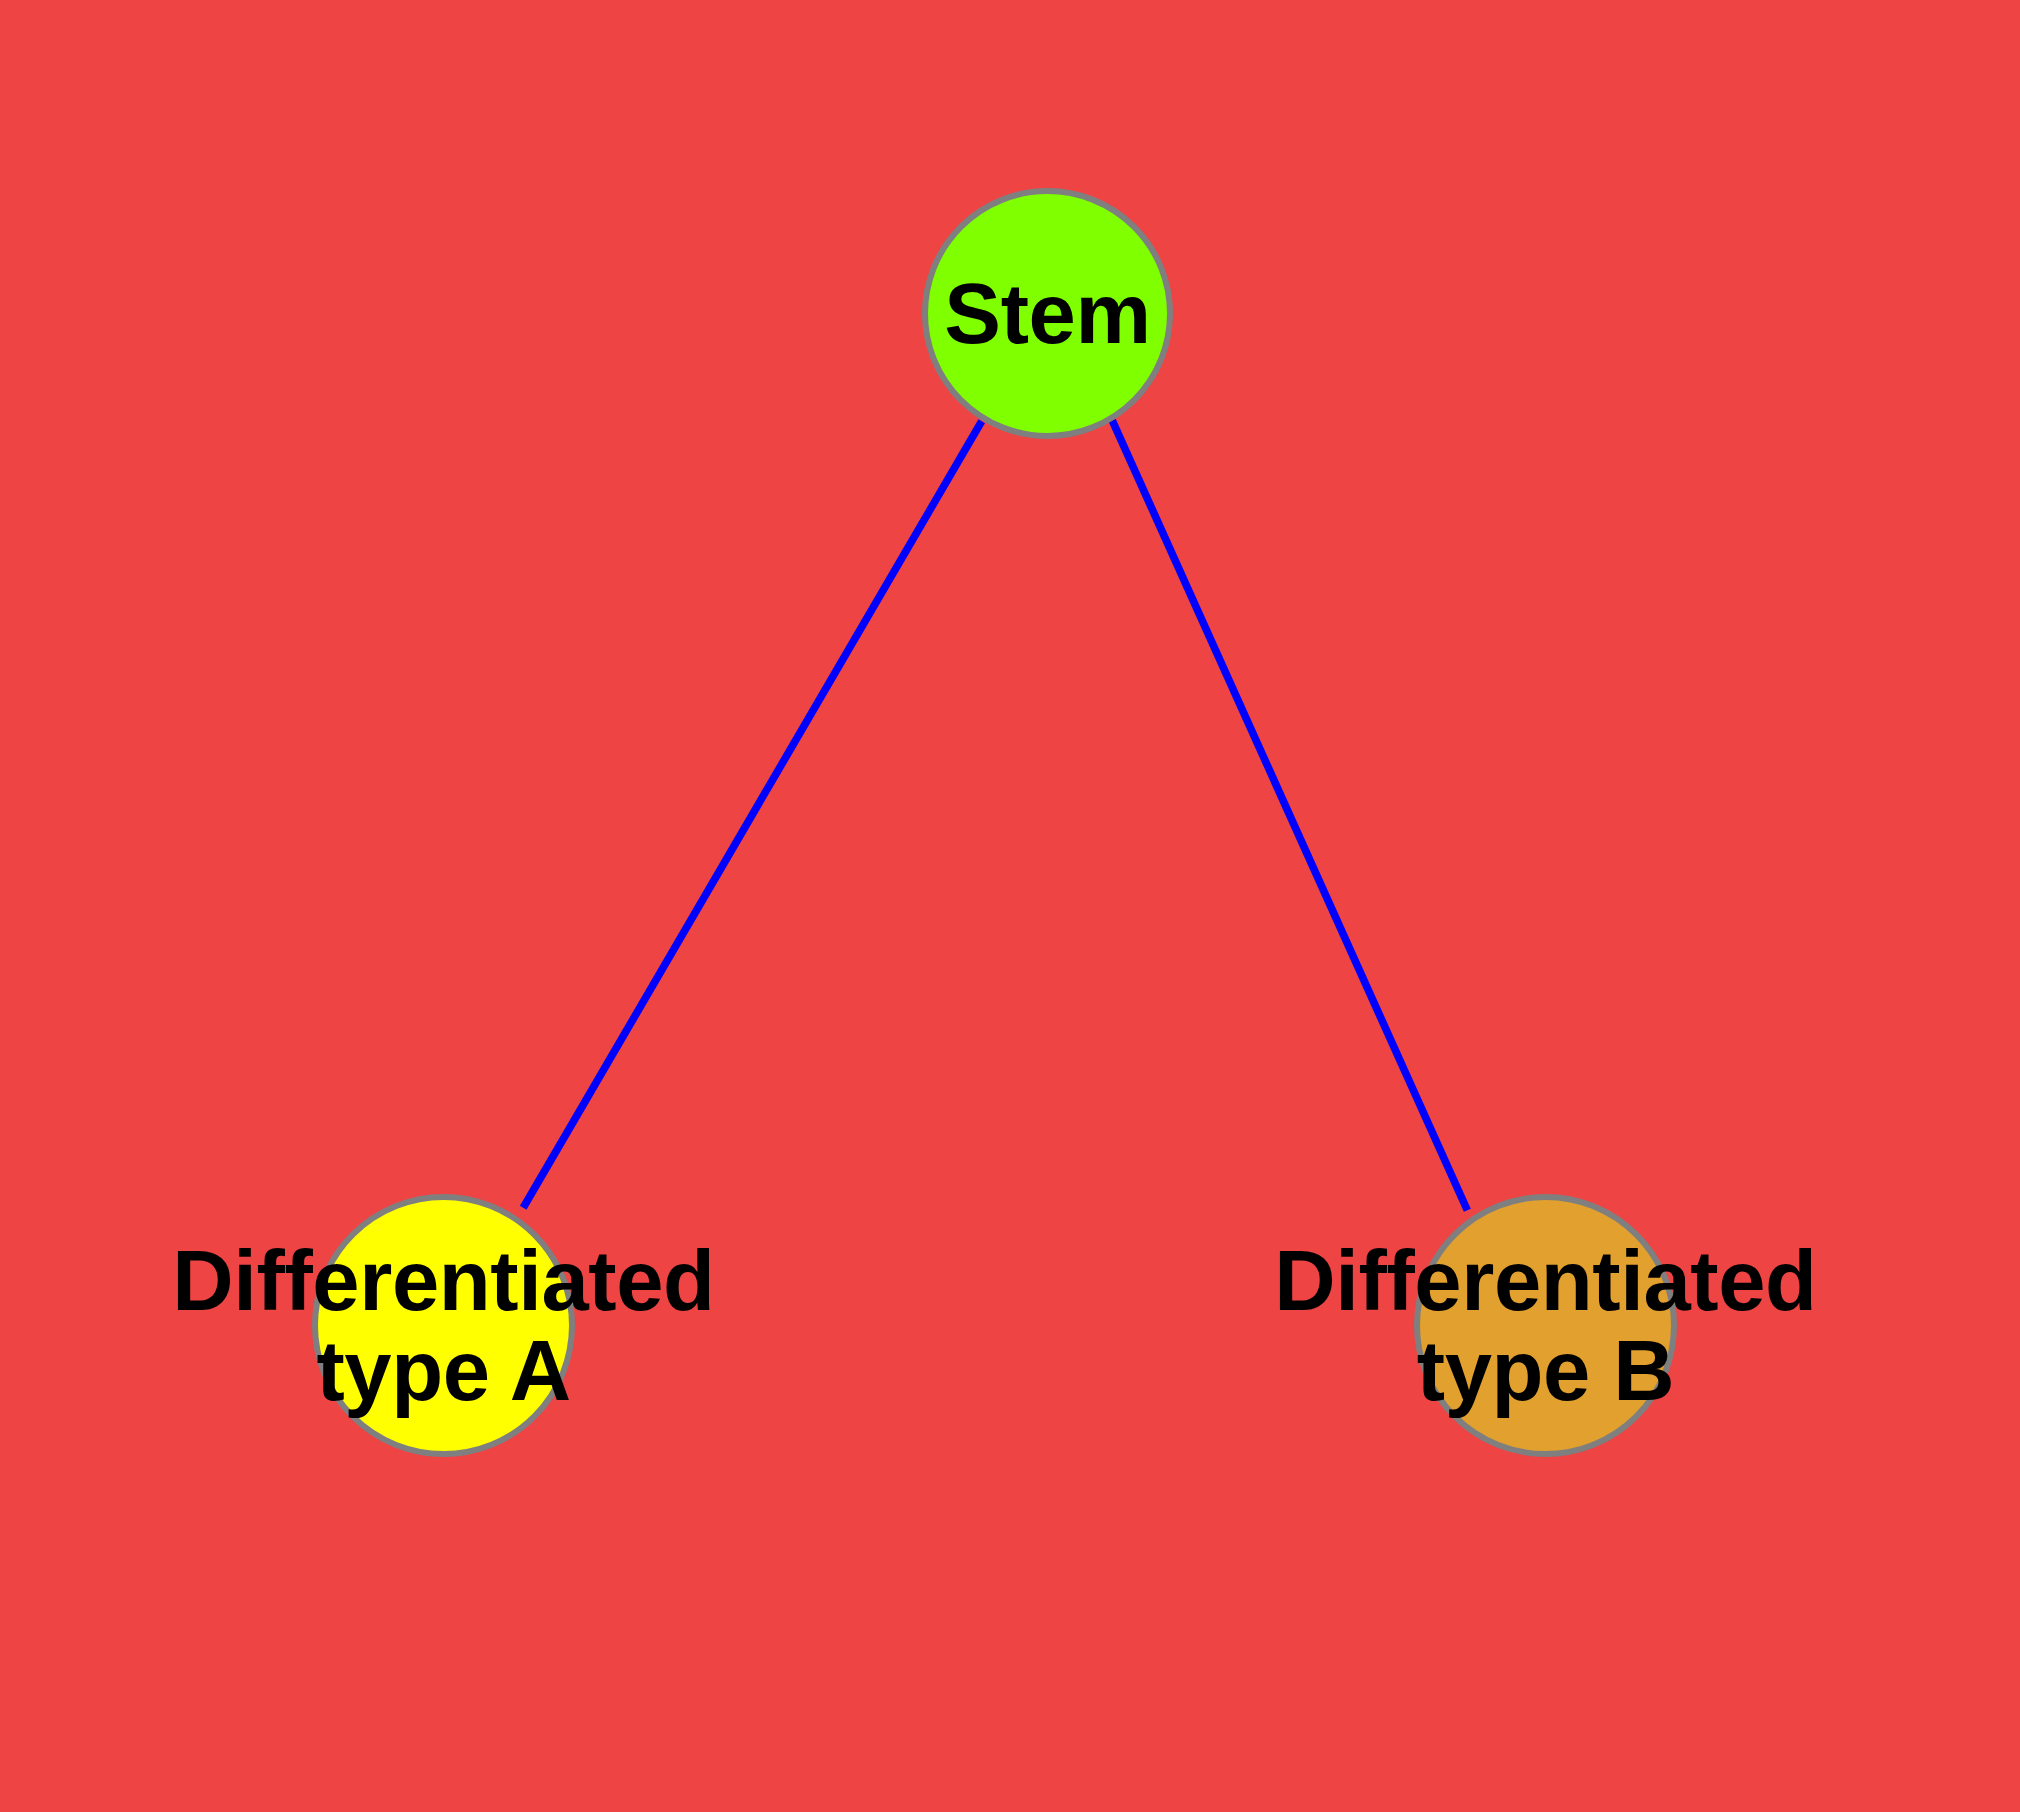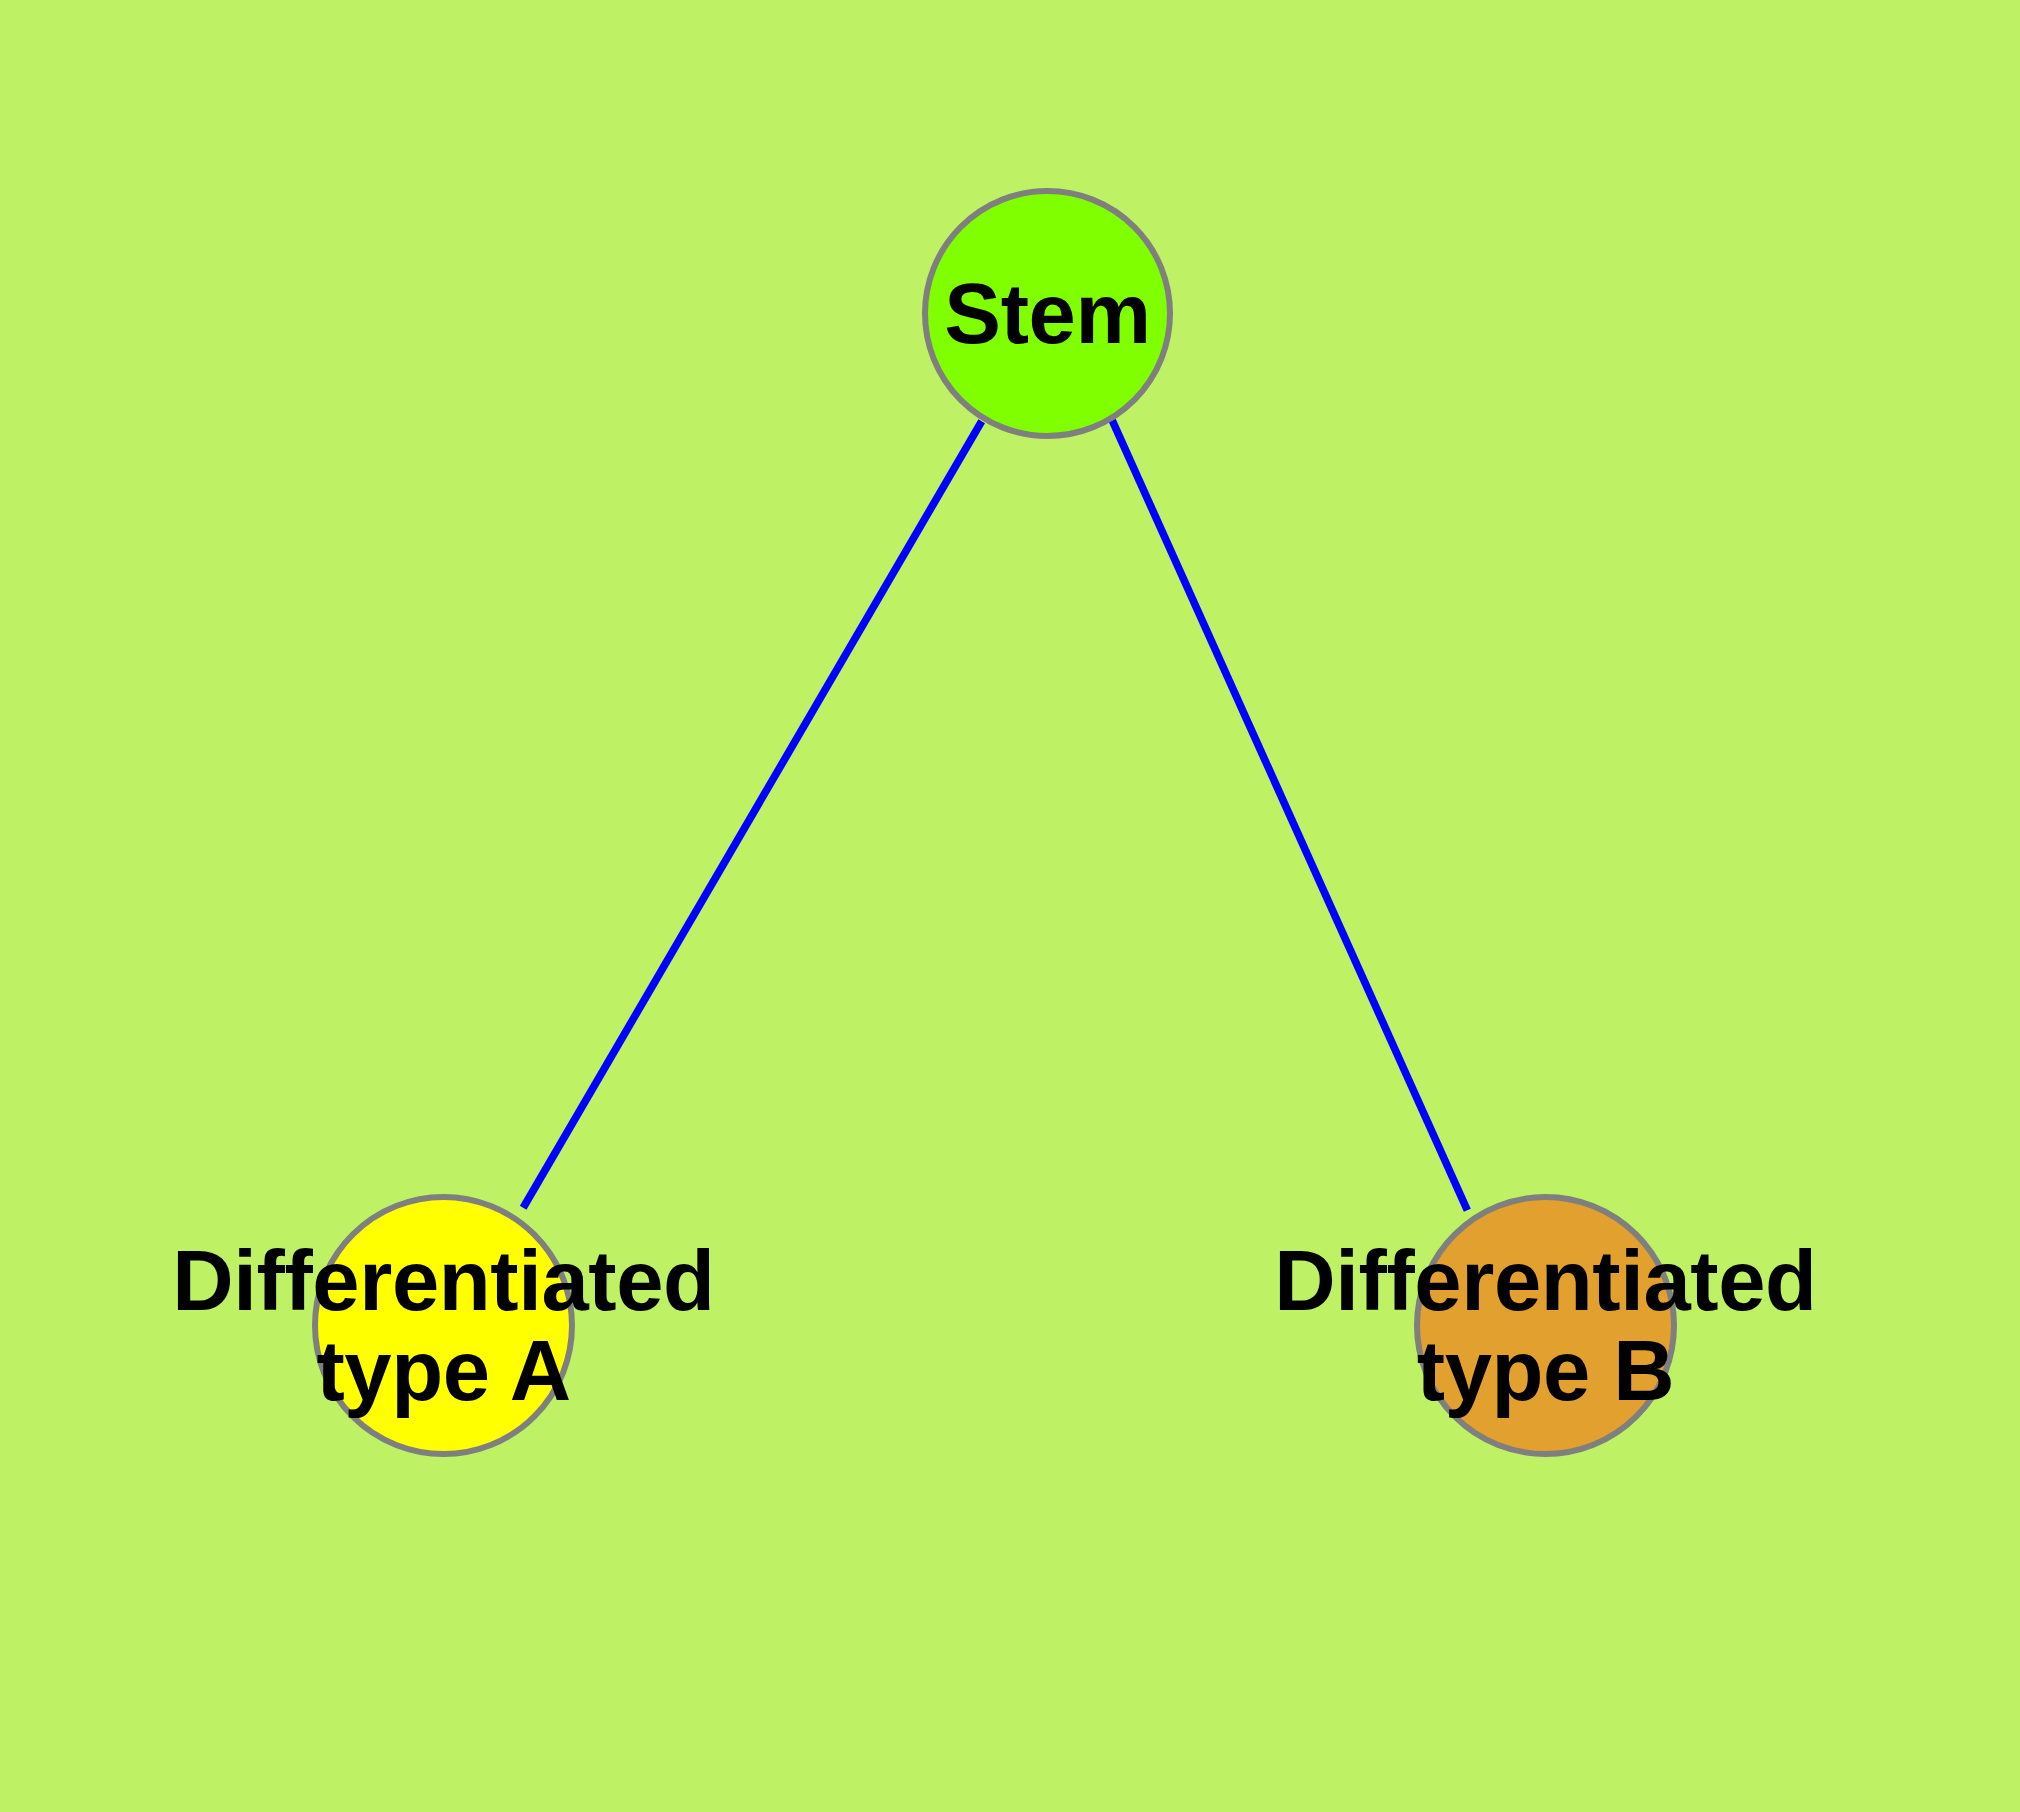--- a/index.html
+++ b/index.html
@@ -39,21 +39,21 @@
     font-weight: bold;
     color: #000000;
     line-height: 1.06;
     white-space: pre;
     letter-spacing: -0.4px;
   }
 </style>
 </head>
 <body style="width: 2021px; height: 1812px;">
 
-<div id="graph-canvas" style="background: #bef264;">
+<div id="graph-canvas" style="background: #ef4444;">
 
   <svg id="edge-layer" viewBox="0 0 2384 2138" width="2021" height="1812" xmlns="http://www.w3.org/2000/svg">
     <line x1="1158" y1="497" x2="617" y2="1425" stroke="#0000ff" stroke-width="9" stroke-linecap="butt"></line>
     <line x1="1312" y1="496" x2="1731" y2="1428" stroke="#0000ff" stroke-width="9" stroke-linecap="butt"></line>
   </svg>
 
   <div class="node" style="left: 922px; top: 188px; width: 251px; height: 251px; background: rgb(127, 255, 0); border-color: rgb(127, 127, 127);"></div>
   <div class="node" style="left: 312px; top: 1194px; width: 263px; height: 263px; background: rgb(255, 255, 0); border-color: rgb(127, 127, 127);"></div>
   <div class="node" style="left: 1414px; top: 1194px; width: 263px; height: 263px; background: rgb(226, 160, 46); border-color: rgb(127, 127, 127);"></div>
 

